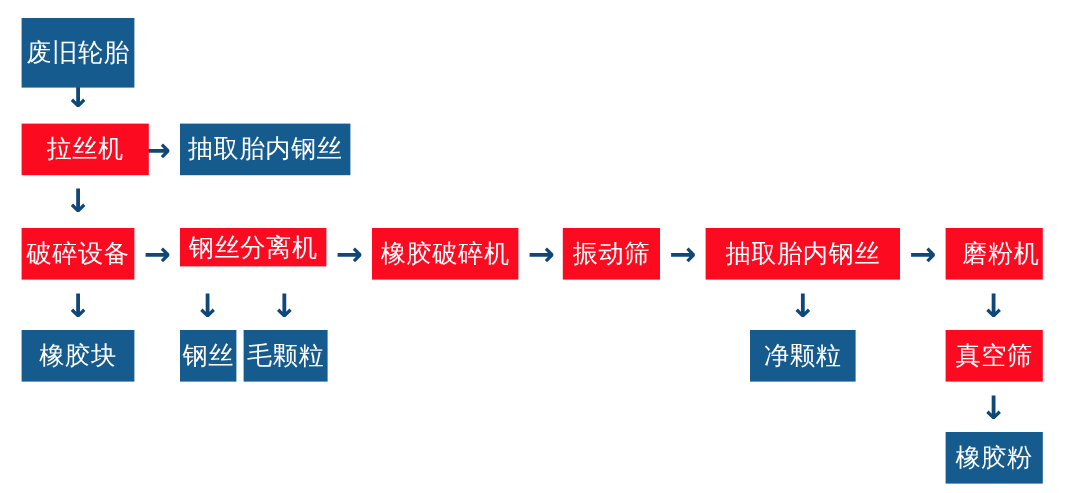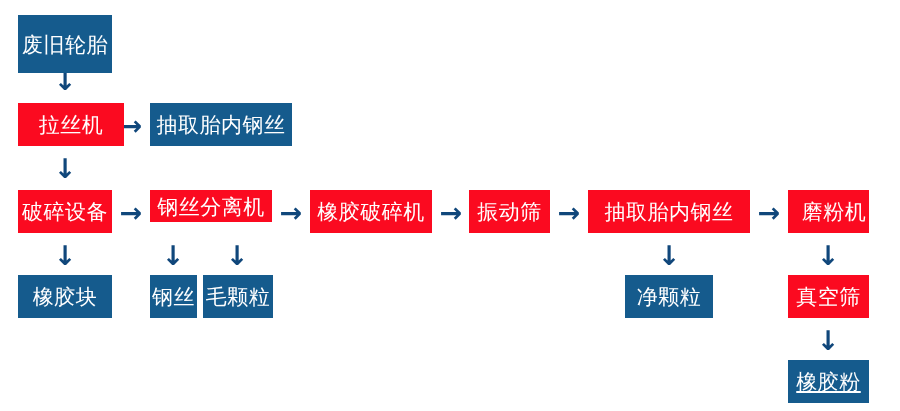--- a/index.html
+++ b/index.html
@@ -74,14 +74,14 @@
     <div class="node red" style="left: 150px; top: 190px; width: 122px; height: 32px; background: rgb(251, 10, 32); color: rgb(255, 255, 255);">钢丝分离机</div>
     <div class="node red" style="left: 310px; top: 190px; width: 122px; height: 43px; background: rgb(251, 10, 32); color: rgb(255, 255, 255);">橡胶破碎机</div>
     <div class="node red" style="left: 469px; top: 190px; width: 81px; height: 43px; background: rgb(251, 10, 32); color: rgb(255, 255, 255);">振动筛</div>
     <div class="node red" style="left: 588px; top: 190px; width: 162px; height: 43px; background: rgb(251, 10, 32); color: rgb(255, 255, 255);">抽取胎内钢丝</div>
     <div class="node red" style="left: 788px; top: 190px; width: 81px; height: 43px; background: rgb(251, 10, 32); color: rgb(255, 255, 255); padding-left: 11px;">磨粉机</div>
     <div class="node blue" style="left: 150px; top: 275px; width: 47px; height: 43px; background: rgb(21, 91, 141); color: rgb(255, 255, 255);">钢丝</div>
     <div class="node blue" style="left: 18px; top: 275px; width: 94px; height: 43px; background: rgb(21, 91, 141); color: rgb(255, 255, 255);">橡胶块</div>
     <div class="node blue" style="left: 203px; top: 275px; width: 70px; height: 43px; background: rgb(21, 91, 141); color: rgb(255, 255, 255);">毛颗粒</div>
     <div class="node blue" style="left: 625px; top: 275px; width: 88px; height: 43px; background: rgb(21, 91, 141); color: rgb(255, 255, 255);">净颗粒</div>
     <div class="node red" style="left: 788px; top: 275px; width: 81px; height: 43px; background: rgb(251, 10, 32); color: rgb(255, 255, 255);">真空筛</div>
-    <div class="node blue" style="left: 788px; top: 360px; width: 81px; height: 43px; background: rgb(21, 91, 141); color: rgb(255, 255, 255); text-decoration: underline;">橡胶粉</div>
+    <div class="node blue" style="left: 788px; top: 360px; width: 81px; height: 43px; background: rgb(21, 91, 141); color: rgb(255, 255, 255);">橡胶粉</div>
   </div>
 
 </body></html>

